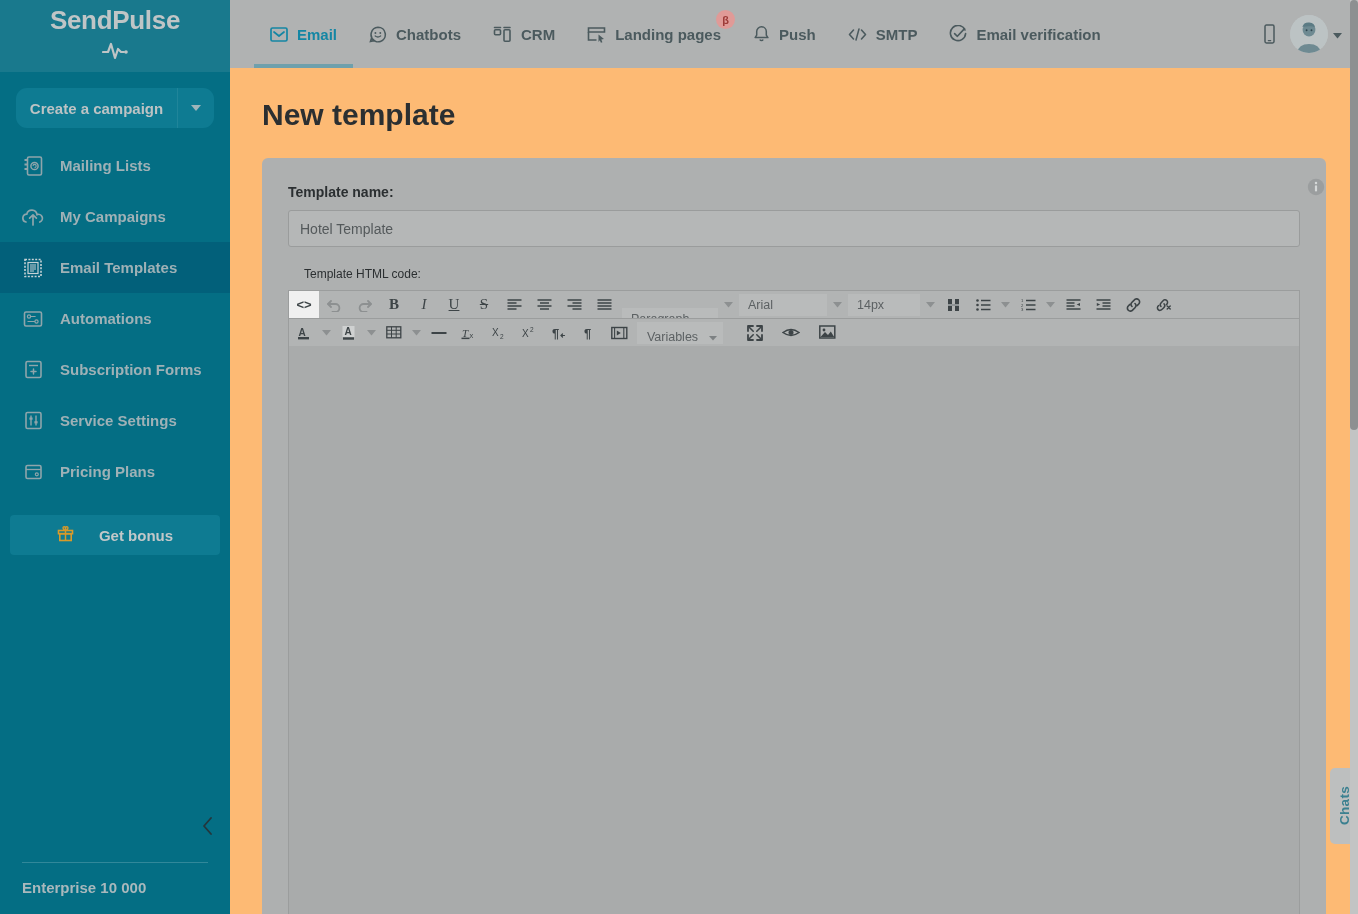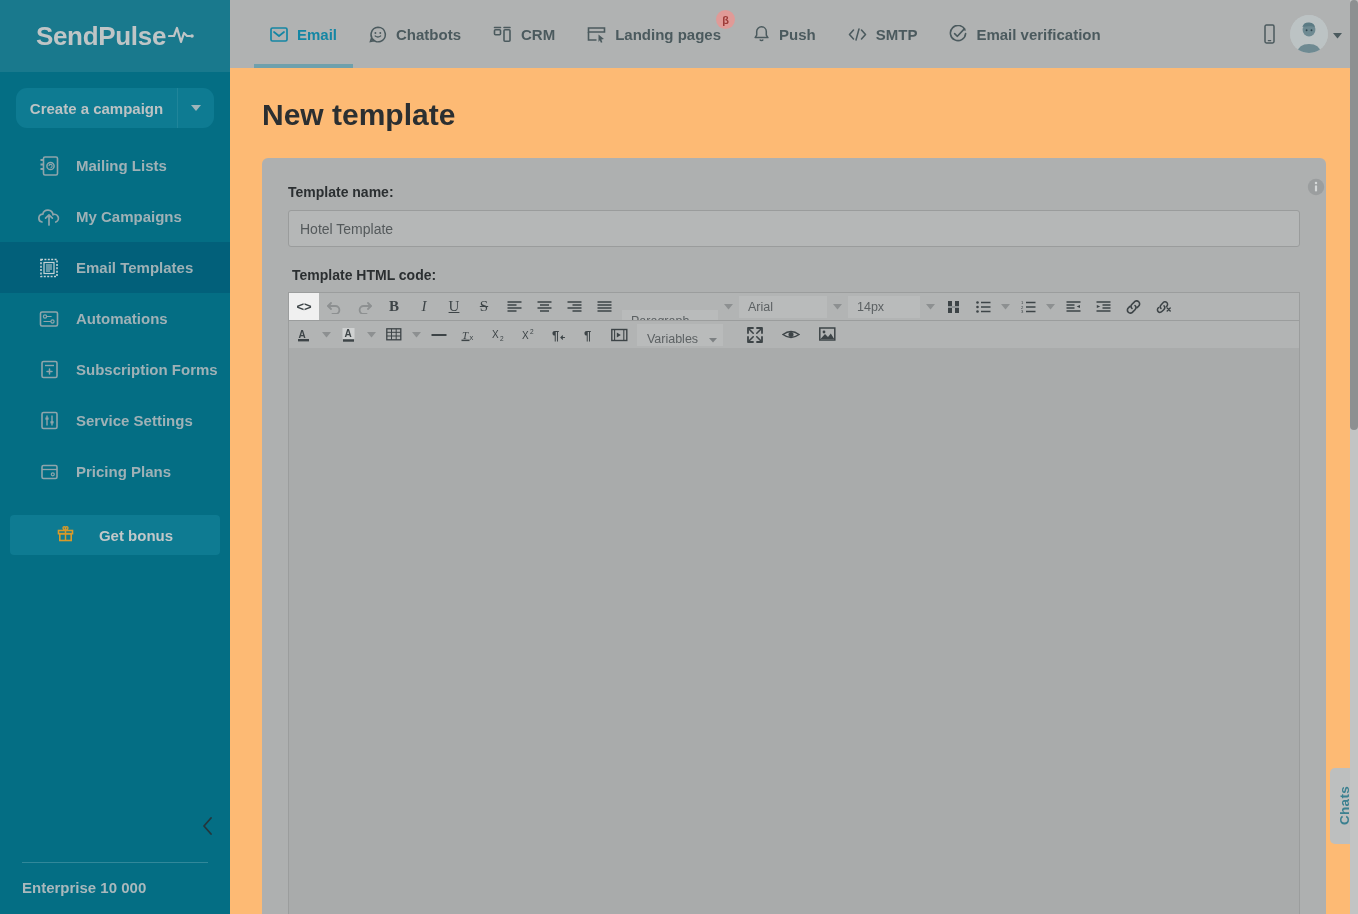--- a/index.html
+++ b/index.html
@@ -17,40 +17,40 @@
     background: #046e84;
     position: relative; flex: 0 0 230px;
     display: flex; flex-direction: column;
   }
   .sb-logo {
     height: 72px; background: #19798d;
     display: flex; align-items: center; justify-content: center;
   }
   .sb-logo-text {
     font-size: 26px; font-weight: bold; color: #bfc5c6;
-    letter-spacing: -0.3px; display: flex; align-items: center; gap: 1px;
+    letter-spacing: -0.3px; display: flex; align-items: center; gap: 1px; flex-direction: column;
   }
   .sb-logo-mark { display: inline-block; margin-left: 1px; }
 
   .cc-wrap { padding: 16px 16px 0 16px; }
   .create-campaign {
     height: 40px; background: #0e7b92; border-radius: 11px;
     display: flex; align-items: center; cursor: pointer;
   }
   .cc-label {
     flex: 1; text-align: center; color: #bdc3c4;
     font-size: 15px; font-weight: bold;
   }
   .cc-div { width: 1px; height: 40px; background: rgba(255,255,255,0.08); }
   .cc-caret { width: 36px; display: flex; align-items: center; justify-content: center; }
 
   .sb-nav { margin-top: 12px; }
   .sb-item {
     height: 51px; display: flex; align-items: center;
-    padding-left: 38px; gap: 16px; cursor: pointer;
+    padding-left: 22px; gap: 16px; cursor: pointer;
     color: #9fb1b6; font-size: 15px; font-weight: bold;
   }
   .sb-item.active { background: #02607a; }
   .sb-ico { width: 22px; height: 22px; display: flex; align-items: center; justify-content: center; flex: 0 0 22px; }
 
   .bonus-wrap { padding: 18px 10px 0 10px; }
   .get-bonus {
     height: 40px; background: #0e7b92; border-radius: 4px;
     display: flex; align-items: center; justify-content: center; gap: 25px;
     color: #c3c8c9; font-size: 15px; font-weight: bold; cursor: pointer;
@@ -122,21 +122,21 @@
     padding: 26px 26px 0 26px; height: 770px;
     display: flex; flex-direction: column;
   }
   .fld-label { font-size: 14px; font-weight: bold; color: #2b2f31; margin-bottom: 10px; }
   .name-input {
     height: 37px; background: #b5b7b7; border: 1px solid #9a9c9c;
     border-radius: 3px; padding: 0 11px; width: 100%;
     font-family: "Liberation Sans", sans-serif;
     font-size: 14px; color: #54595b; outline: none;
   }
-  .fld-label2 { font-size: 14px; font-weight: bold; color: #2b2f31; margin: 20px 0 9px 4px; }
+  .fld-label2 { font-size: 12px; font-weight: normal; color: #2b2f31; margin: 20px 0 9px 16px; }
 
   .editor { border: 1px solid #9b9d9d; border-top: none; display: flex; flex-direction: column; flex: 1; }
   .tb {
     background: #b2b4b4; border-top: 1px solid #9b9d9d;
     display: flex; align-items: center; flex-wrap: nowrap;
     height: 28px; padding: 0;
   }
   .tb-btn {
     width: 30px; height: 28px; display: flex; align-items: center;
     justify-content: center; cursor: pointer; color: #3d4447;

